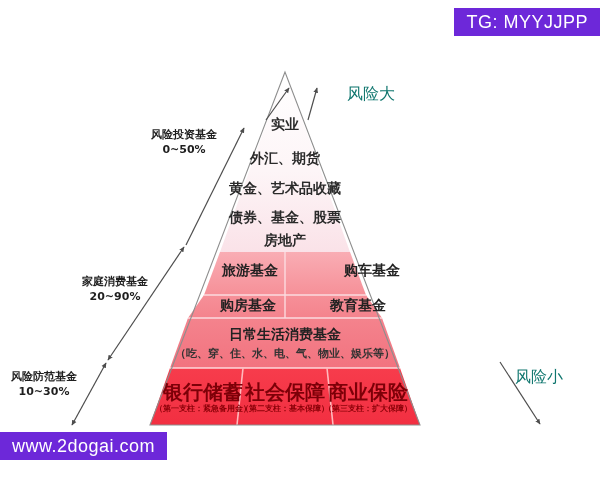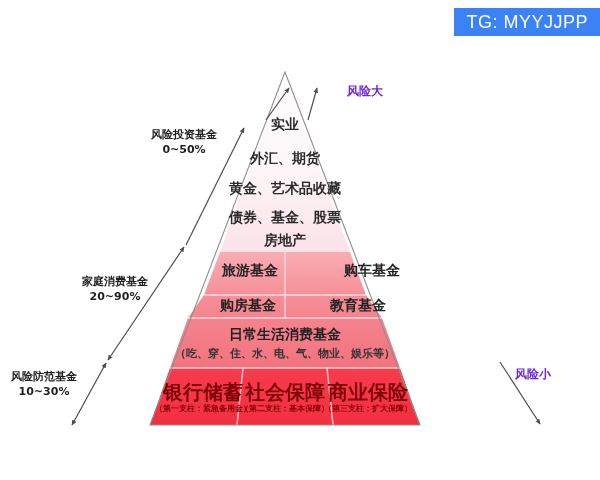--- a/index.html
+++ b/index.html
@@ -8,21 +8,21 @@
     background:#ffffff;
     font-family:"DejaVu Sans","Liberation Sans",sans-serif;
     overflow:hidden;
     position:relative;
   }
   #stage{position:absolute;left:0;top:0;width:600px;height:480px;}
 
   
   .wm{
     position:absolute;
-    background:#3b82f6;
+    background:#6d28d9;
     color:#ffffff;
     font-family:"Liberation Sans",sans-serif;
     font-weight:400;
     letter-spacing:.5px;
     display:flex;align-items:center;
     white-space:nowrap;
   }
   #wm-top{right:0;top:8px;height:28px;padding:0 12px;font-size:18px;}
   #wm-bottom{left:0;bottom:20px;height:28px;padding:0 12px;font-size:18px;}
 
@@ -45,21 +45,21 @@
   .sub-txt{font-size:11px;font-weight:700;color:#333;text-align:center;}
   .bottom-txt{font-size:20px;font-weight:700;color:#7d0008;text-align:center;}
   .bottom-sub{font-size:8px;font-weight:700;color:#8a0008;text-align:center;}
 
   
   .side{
     font-size:11px;font-weight:700;color:#1f1f1f;
     text-align:center;line-height:1.35;
   }
   .risk{
-    font-size:12px;font-weight:700;color:#6d28d9;
+    font-size:16px;font-weight:400;color:#0f766e;
   }
   .ctr{transform:translateX(-50%);}
 </style>
 </head>
 <body>
 
 <div id="stage">
 
   <svg id="pyr" viewBox="0 0 600 480">
     <defs>
@@ -176,14 +176,15 @@
 
   <div class="lbl side ctr" style="left:44px;top:370px;">
     <div>风险防范基金</div>
     <div>10~30%</div>
   </div>
 
   <div class="lbl risk" style="left:347px;top:85px;">风险大</div>
   <div class="lbl risk" style="left:515px;top:368px;">风险小</div>
 
   <div id="wm-top" class="wm">TG: MYYJJPP</div>
+  <div id="wm-bottom" class="wm">www.2dogai.com</div>
 
 </div>
 
 </body></html>

